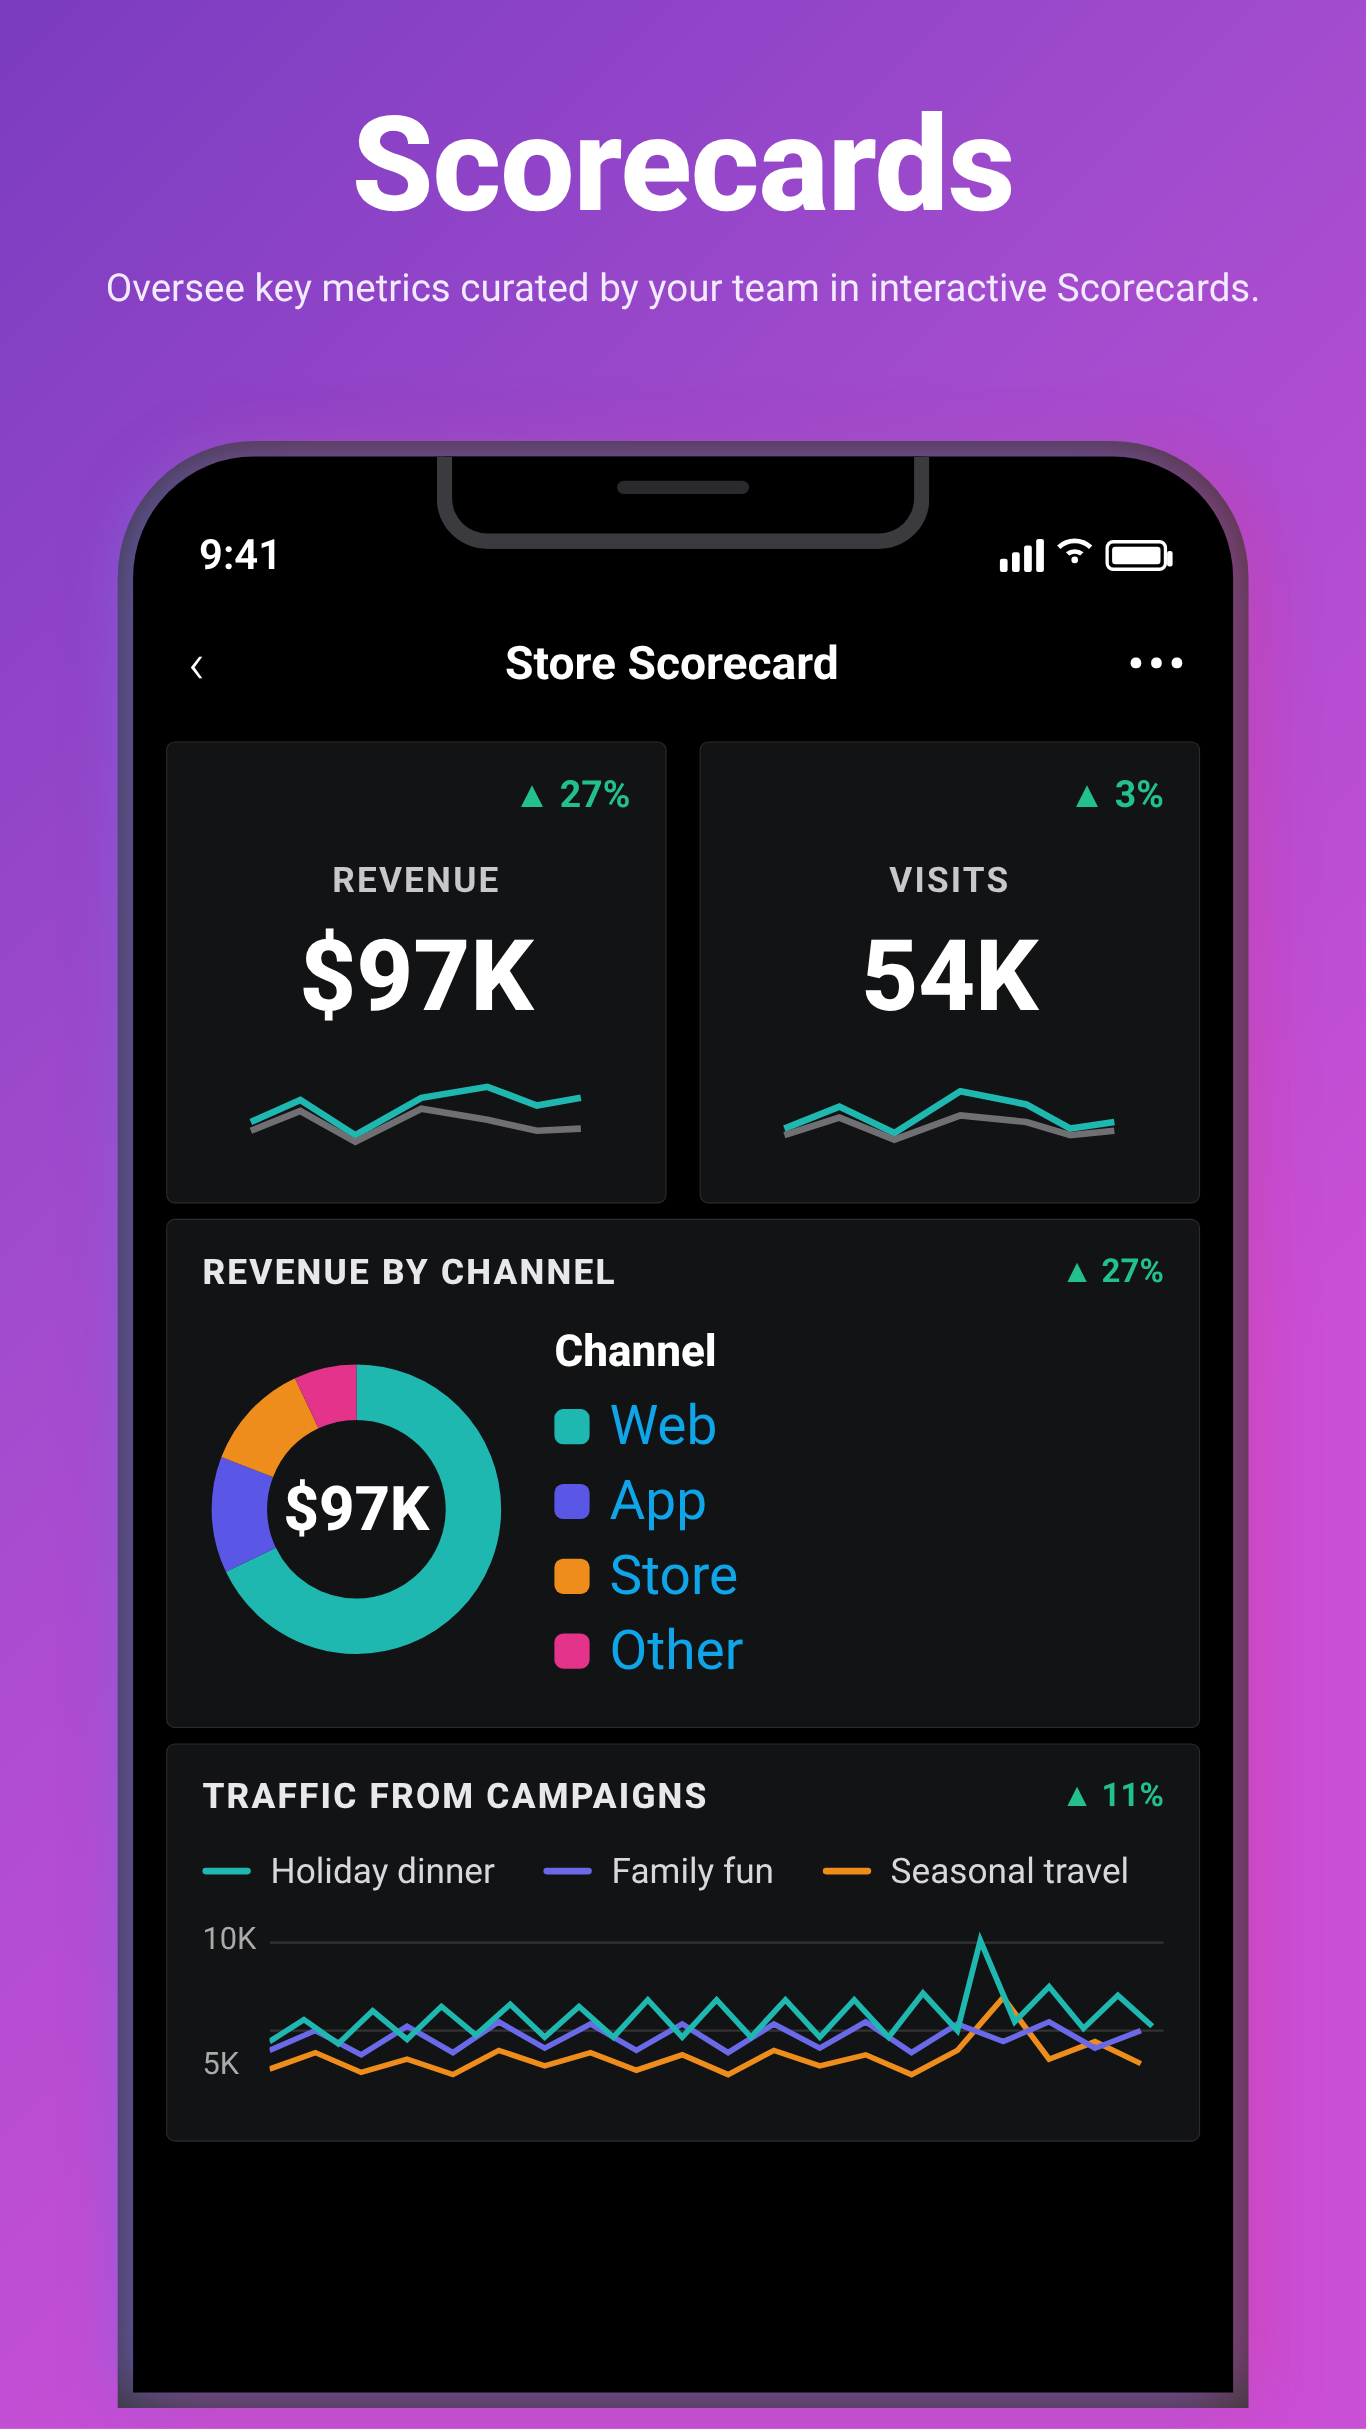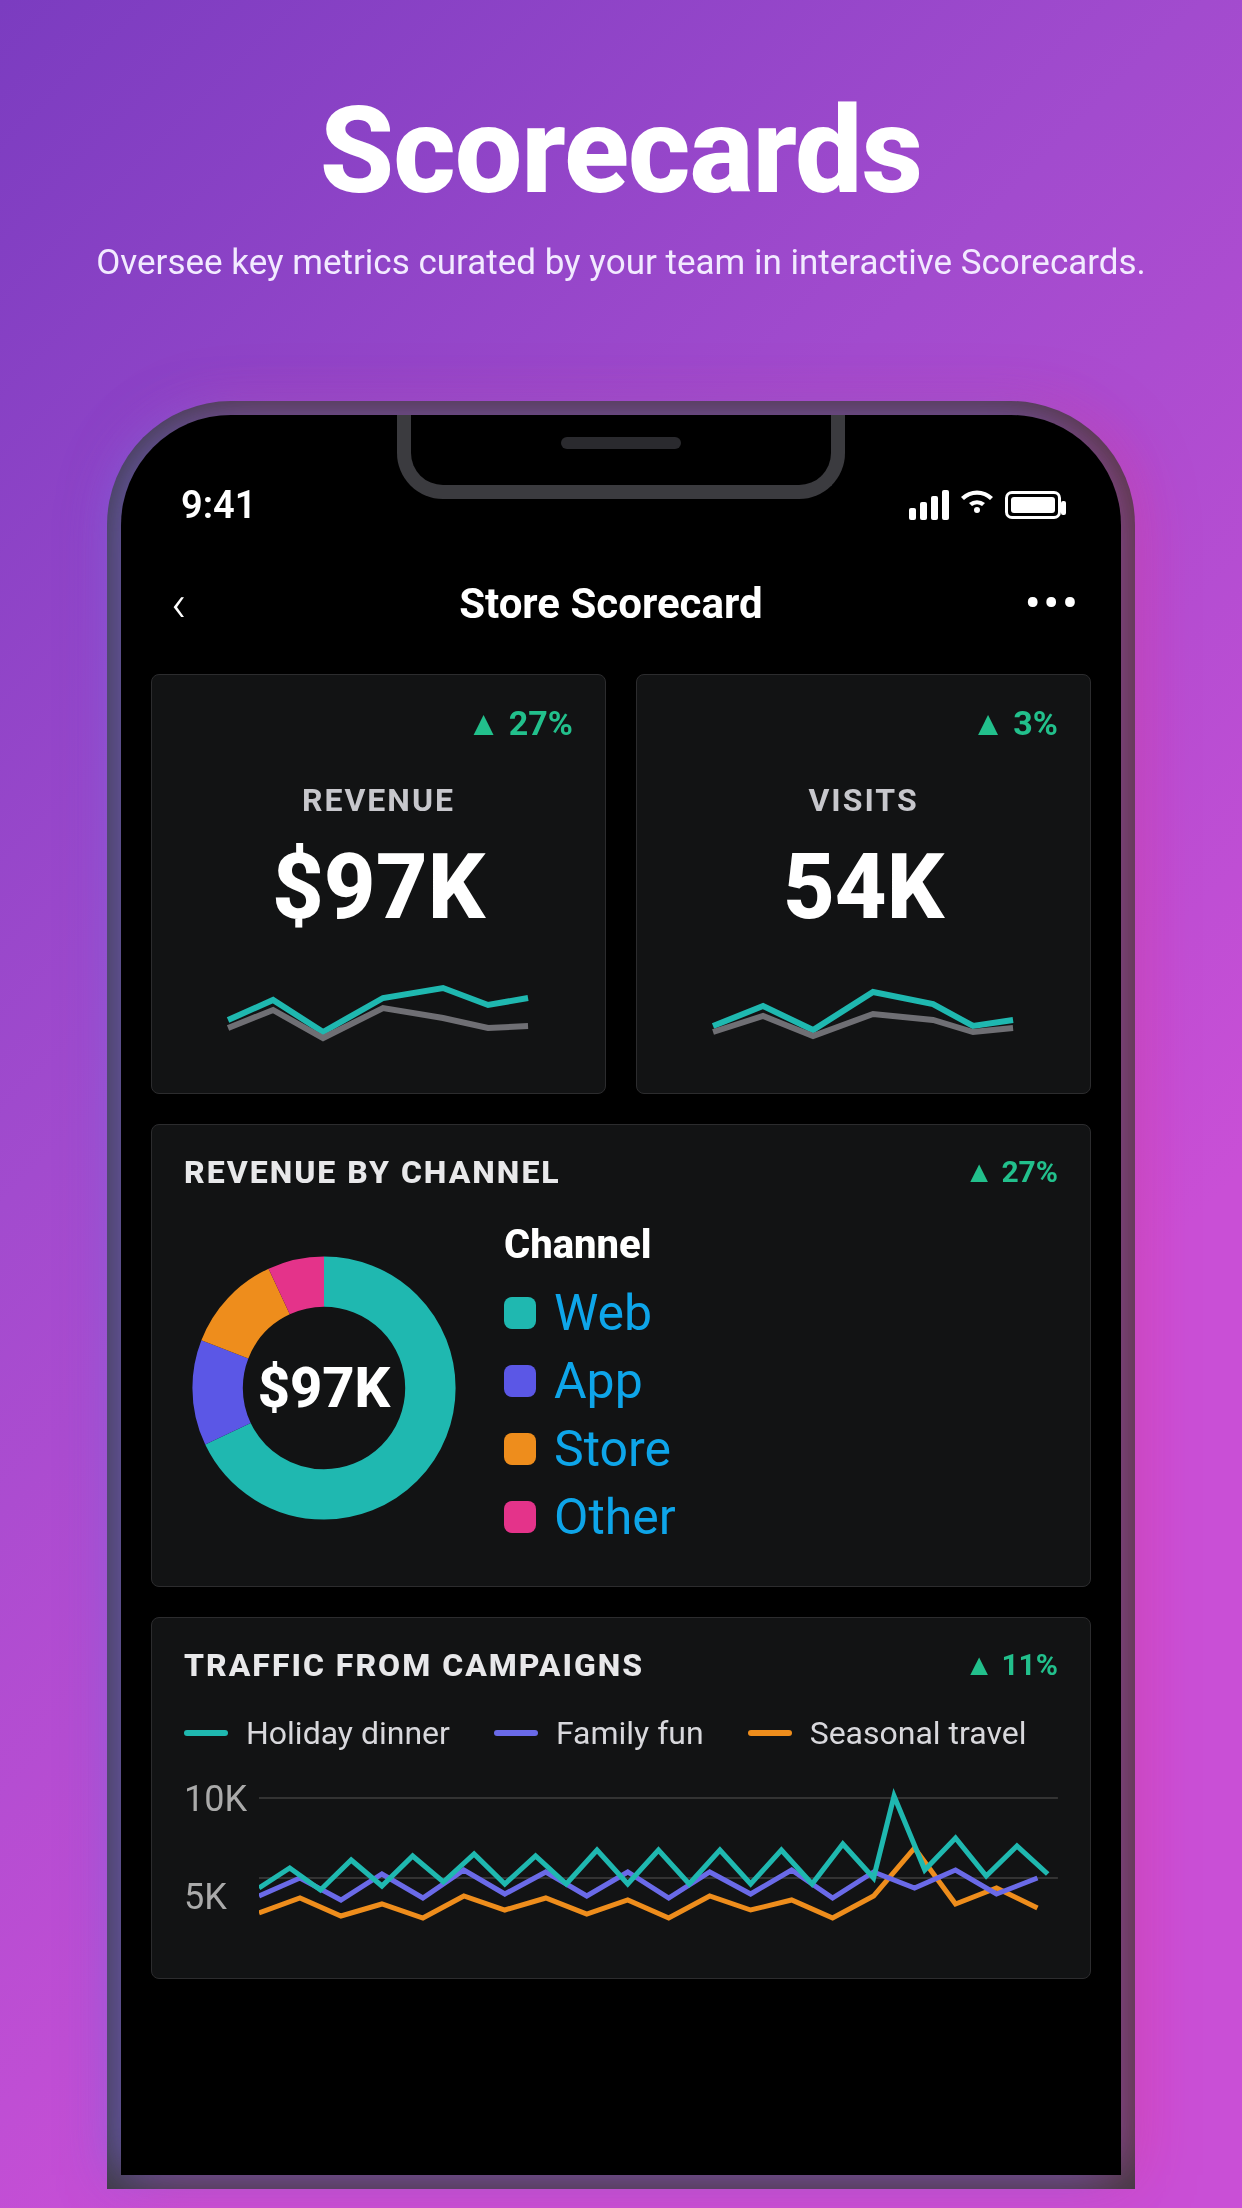--- a/index.html
+++ b/index.html
@@ -107,21 +107,21 @@
   .content{ padding: 0 30px; }
 
   .grid2{ display:flex; gap:30px; }
   .card, .card-wide{
     background:#121314;
     border:1px solid #2c2c2e;
     border-radius:8px;
     padding:28px 32px 30px;
   }
   .card{ flex:1; height:420px; }
-  .card-wide{ margin-top:30px; }
+  .card-wide{ margin-top:14px; }
 
   .delta{
     color:#22c08c;
     font-size:34px;
     font-weight:700;
     text-align:right;
   }
   .delta.small{ font-size:30px; }
   .metric-label{
     text-align:center;
@@ -171,22 +171,22 @@
   .swatch{ width:32px; height:32px; border-radius:8px; }
 
   .series-legend{
     display:flex; gap:44px; flex-wrap:wrap;
     font-size:32px; color:#d8d8dc; margin:20px 0 26px;
   }
   .series-item{ display:flex; align-items:center; gap:18px; }
   .series-line{ width:44px; height:6px; border-radius:3px; }
 
   .ylabels{
-    font-size:36px; color:#aaa;
-    display:flex; flex-direction:column; gap:56px;
+    font-size:28px; color:#aaa;
+    display:flex; flex-direction:column; gap:80px;
     margin-right:12px;
   }
   .traffic-body{ display:flex; align-items:flex-start; }
   .traffic-chart{ flex:1; height:170px; }
 </style>
 </head>
 <body>
 
 <div class="promo">
   <h1>Scorecards</h1>

